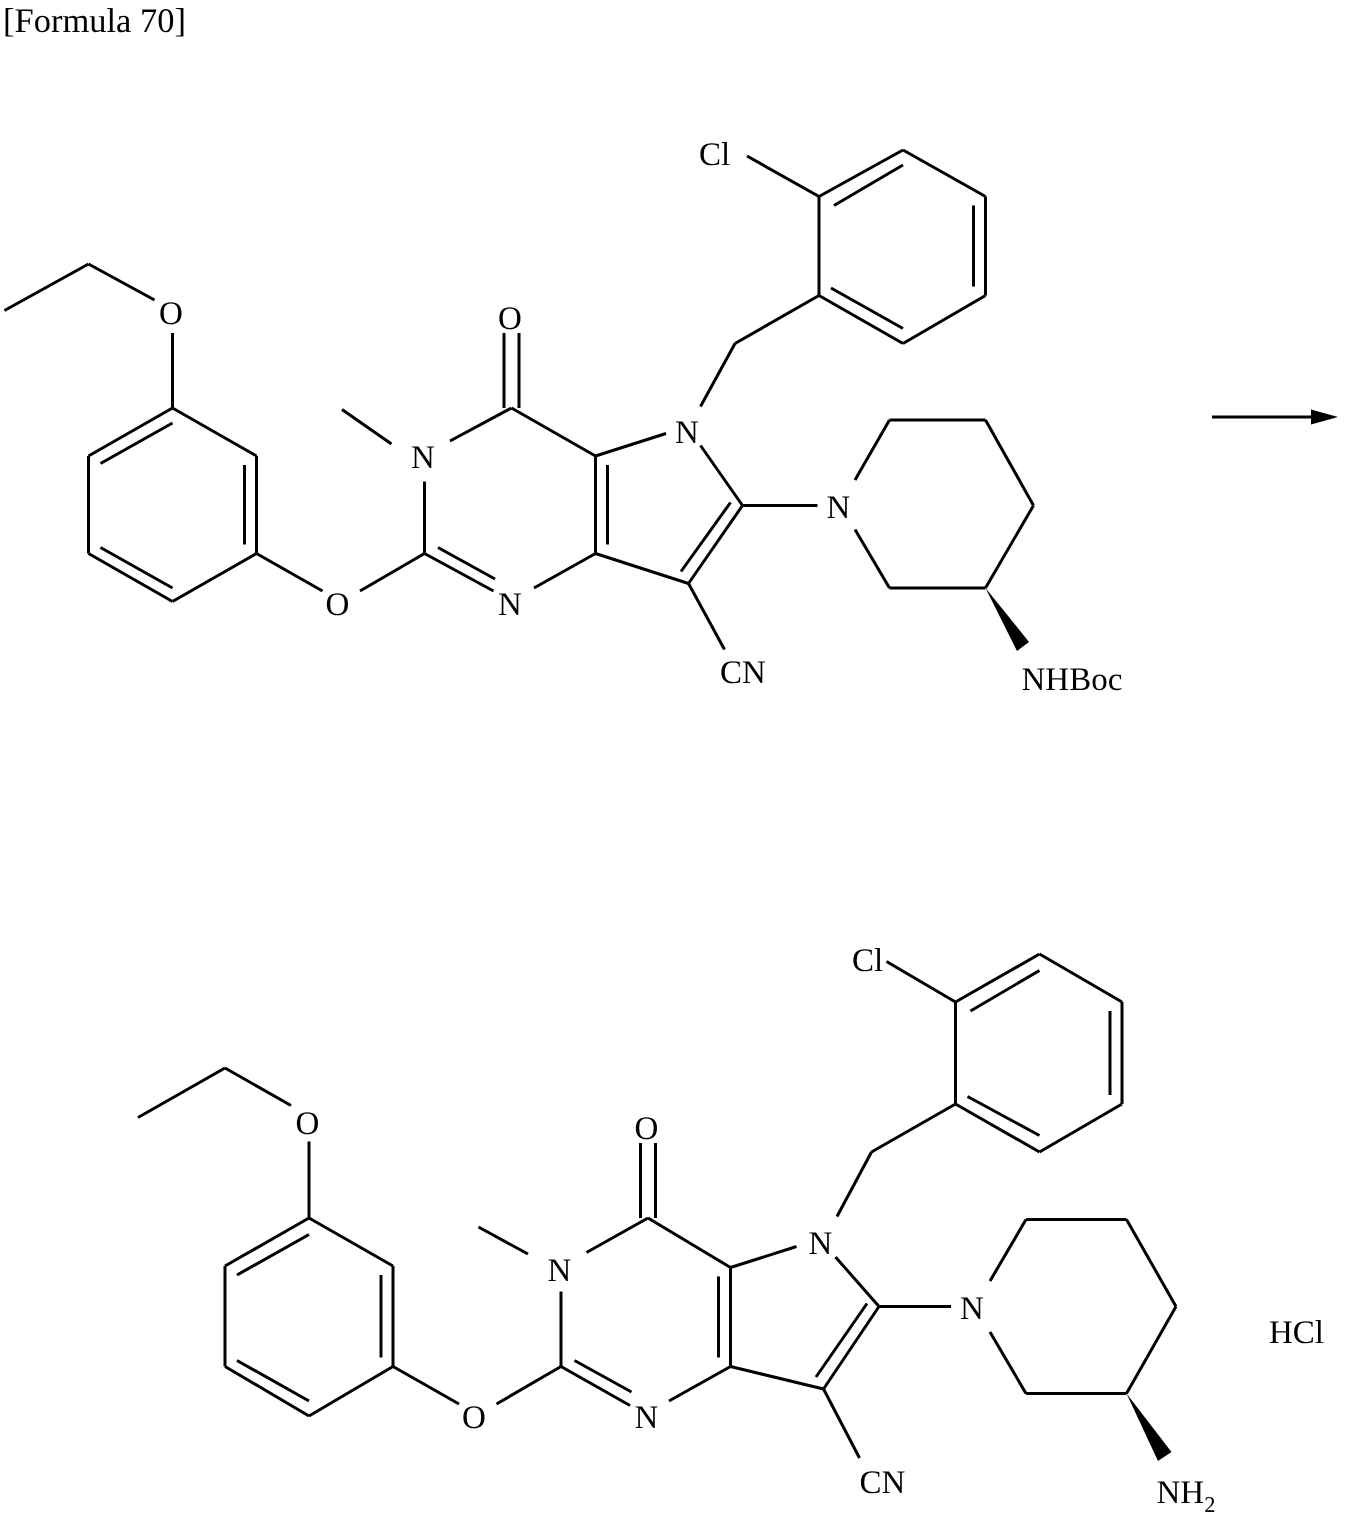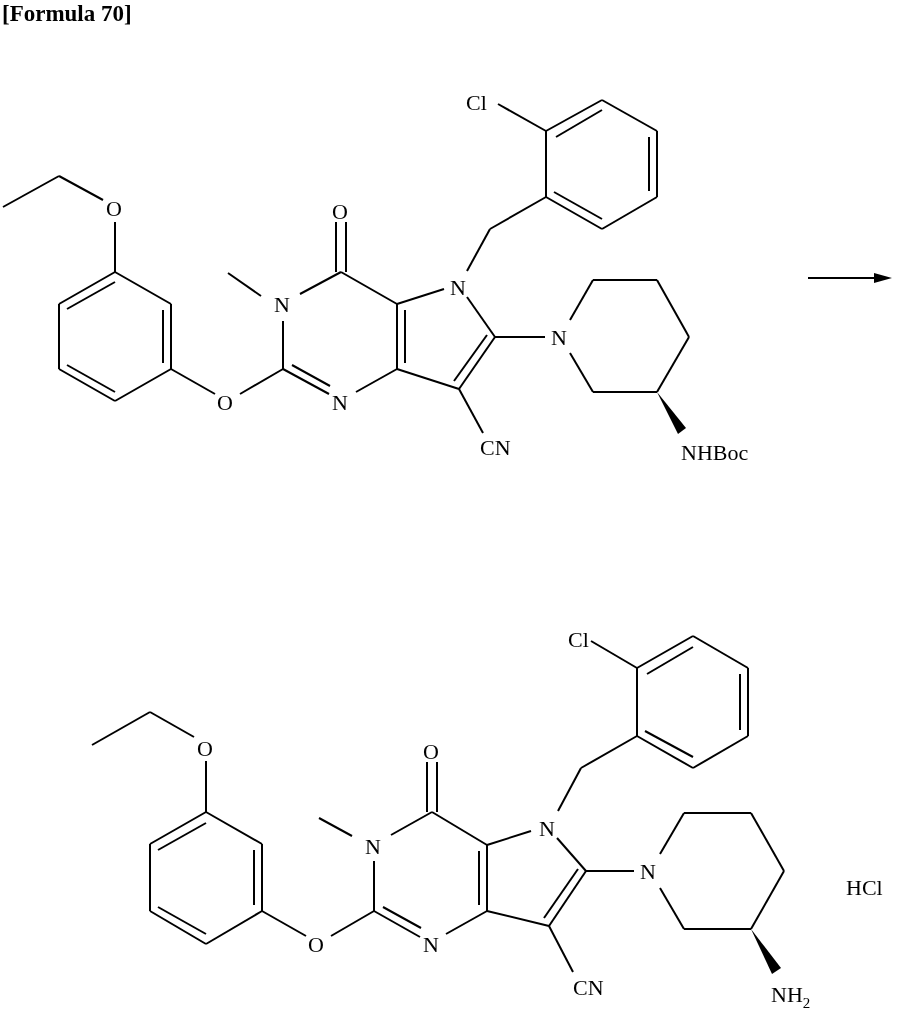--- a/index.html
+++ b/index.html
@@ -1,17 +1,17 @@
 <!DOCTYPE html>
 <html><head>
 <meta charset="utf-8">
 <style>
   html, body { margin:0; padding:0; background:#ffffff; }
   body { width:897px; height:1012px; position:relative; overflow:hidden; font-family:"Liberation Serif","DejaVu Serif",serif; color:#000; }
-  .title { position:absolute; left:2px; top:0px; font-size:23px; line-height:28px;font-weight:bold; }
+  .title { position:absolute; left:2px; top:0px; font-size:23px; line-height:28px; }
   svg { position:absolute; left:0; top:0; }
   .bond { stroke:#000; stroke-width:2; fill:none; stroke-linecap:butt; }
   .lbl { font-family:"Liberation Serif","DejaVu Serif",serif; font-size:22px; fill:#000; }
 </style>
 </head>
 <body>
 
 <div class="title">[Formula 70]</div>
 
 <svg width="897" height="1012" viewBox="0 0 897 1012">

